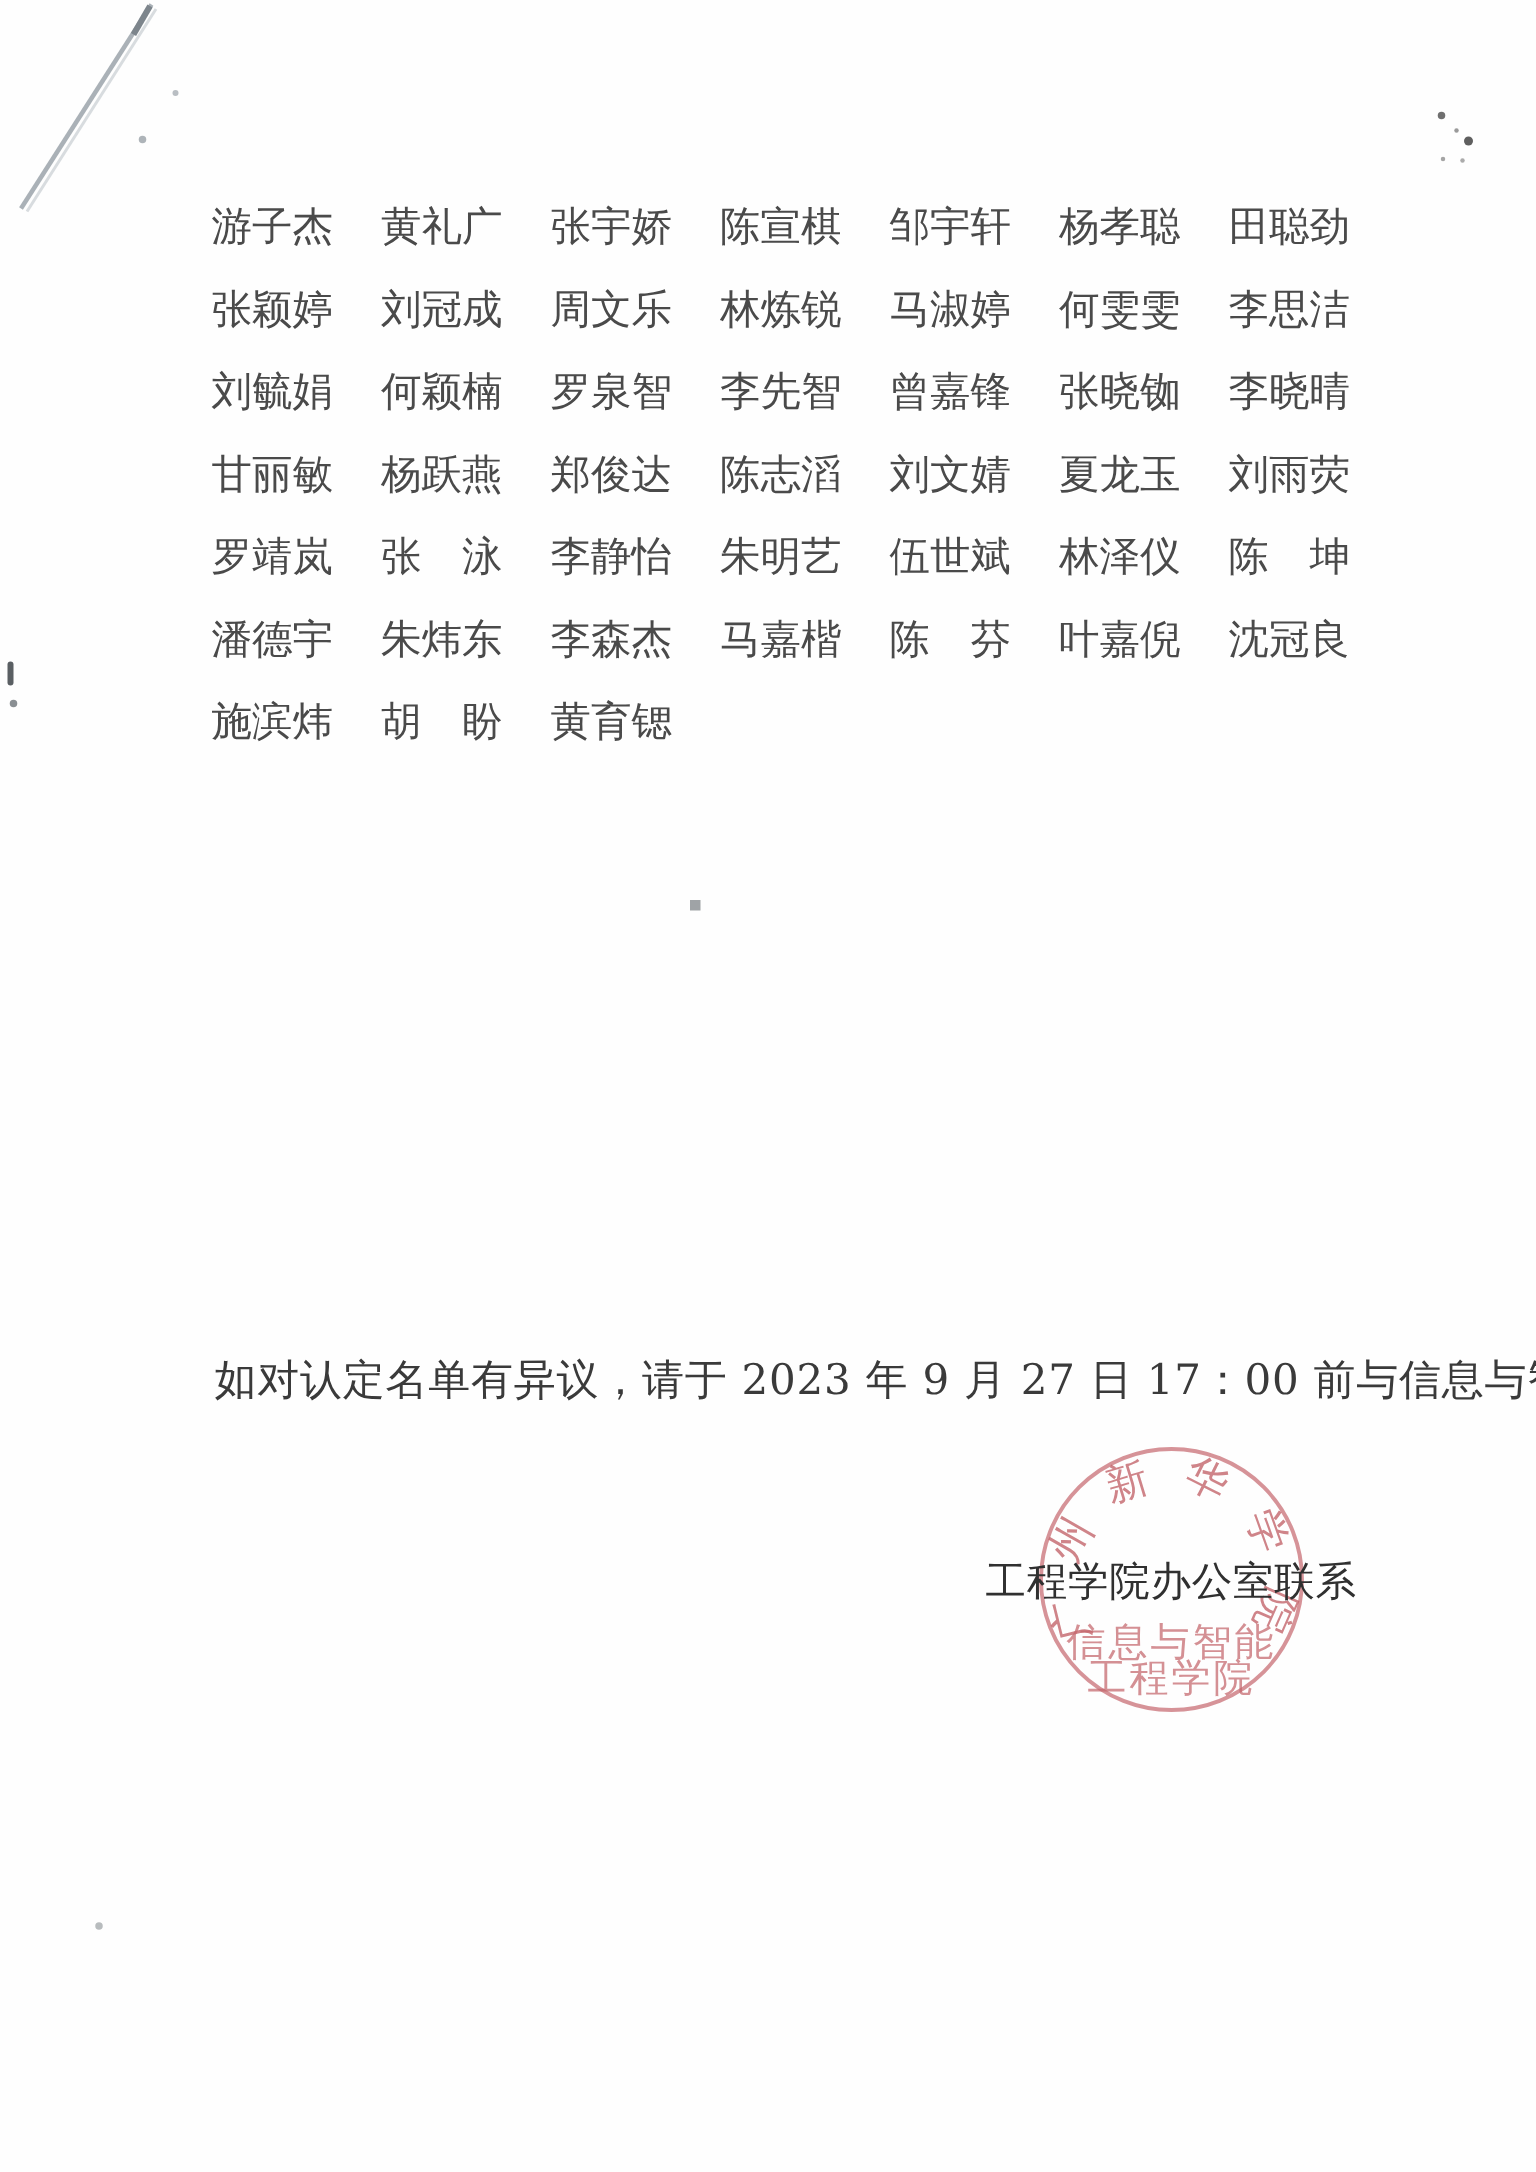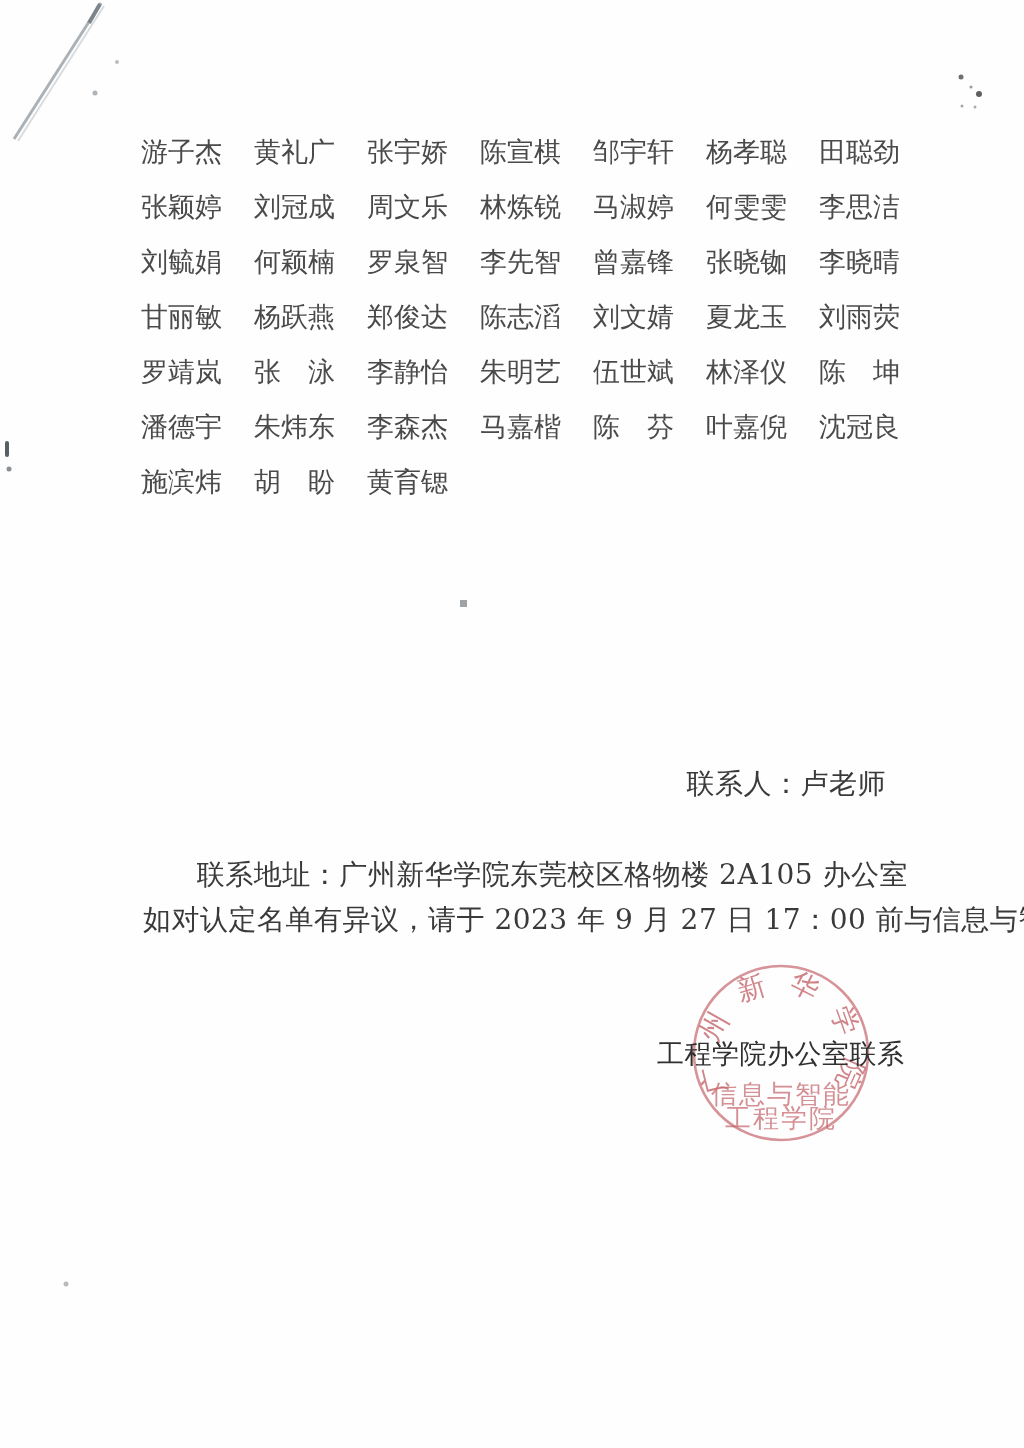--- a/index.html
+++ b/index.html
@@ -99,22 +99,20 @@
     <span class="nm">李森杰</span>
     <span class="nm">马嘉楷</span>
     <span class="nm">陈　芬</span>
     <span class="nm">叶嘉倪</span>
     <span class="nm">沈冠良</span>
     <span class="nm">施滨炜</span>
     <span class="nm">胡　盼</span>
     <span class="nm">黄育锶</span>
   </div>
 
-  <div class="cline" style="top:765px; right:138px;">联系人：卢老师</div>
-  <div class="cline" style="top:856px; right:116px;">联系地址：广州新华学院东莞校区格物楼 2A105 办公室</div>
   <div class="cline" style="top:901px; left:143px;">如对认定名单有异议，请于 2023 年 9 月 27 日 17：00 前与信息与智能</div>
 
   <svg class="stampsvg" width="190" height="190" viewBox="-95 -95 190 190">
     <circle cx="0" cy="0" r="87" fill="none" stroke="#cf8086" stroke-width="2.6" opacity="0.85"></circle>
     <path id="stamp-arc-path" d="M -48,40 A 62,62 0 1 1 48,40" fill="none"></path>
     <text class="stamp-arc">
       <textPath href="#stamp-arc-path" startOffset="4">广州新华学院</textPath>
     </text>
     <text class="stamp-inner" x="0" y="50">信息与智能</text>
     <text class="stamp-inner" x="0" y="74">工程学院</text>

